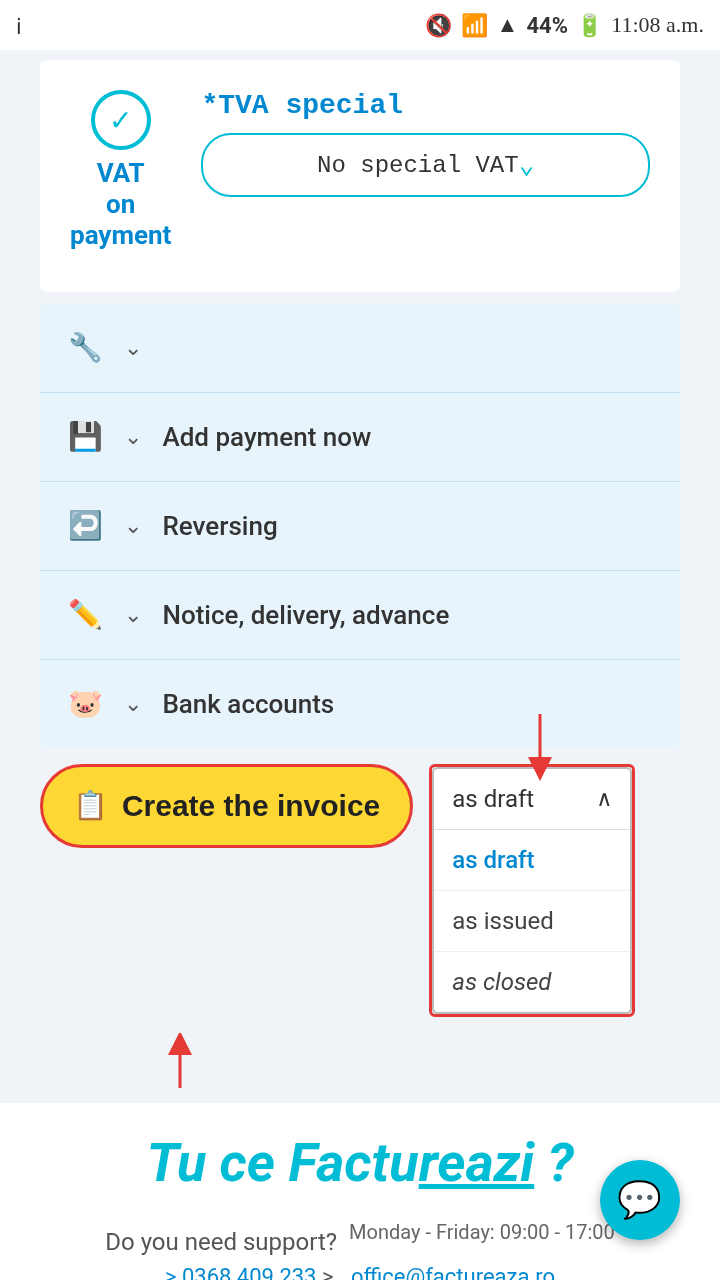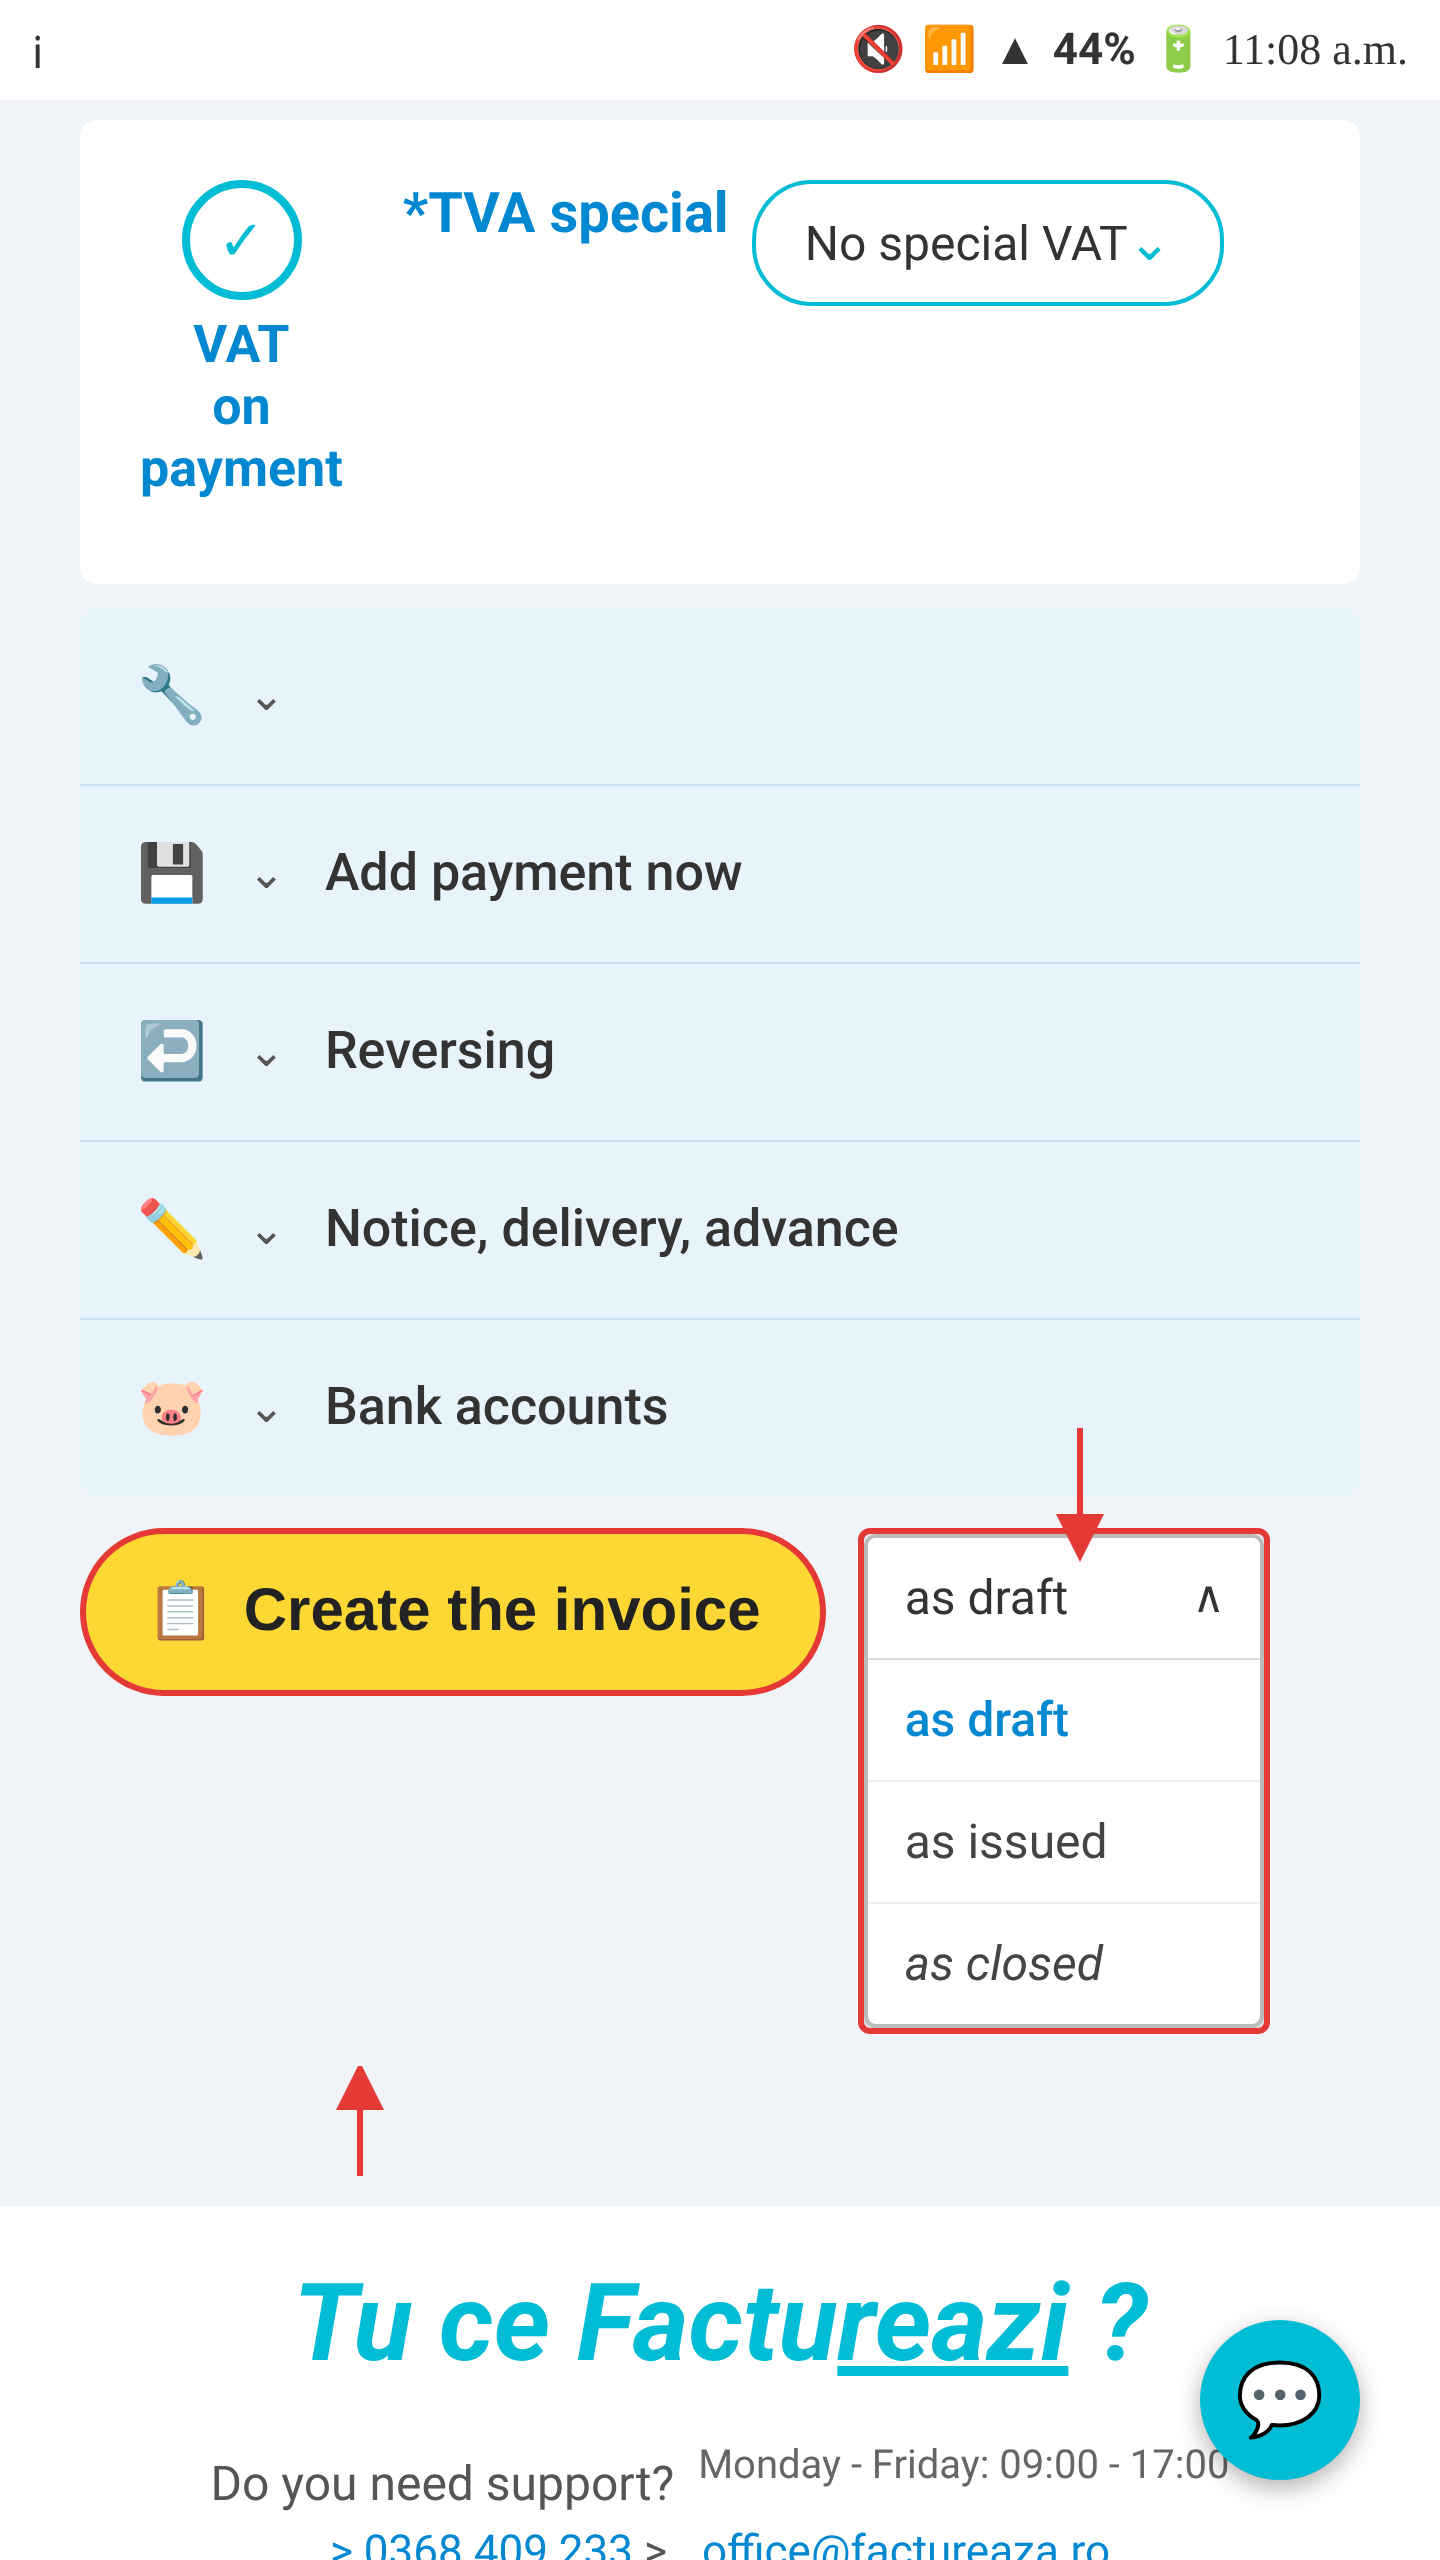--- a/index.html
+++ b/index.html
@@ -61,32 +61,33 @@
     .vat-label {
       color: #0288d1;
       font-size: 26px;
       font-weight: bold;
       text-align: center;
       line-height: 1.2;
     }
     .vat-right {
       flex: 1;
       display: flex;
-      flex-direction: row;
+      flex-direction: column;
       gap: 12px;
+      font-family: Liberation Mono, monospace;
     }
     .vat-title {
       color: #0288d1;
       font-size: 28px;
       font-weight: bold;
     }
     .vat-dropdown {
       display: flex;
       align-items: center;
-      justify-content: space-between;
+      justify-content: center;
       border: 2.5px solid #00bcd4;
       border-radius: 30px;
       padding: 14px 24px;
       background: #fff;
       font-size: 24px;
       color: #333;
       cursor: pointer;
     }
     .vat-dropdown .chevron {
       color: #00bcd4;

